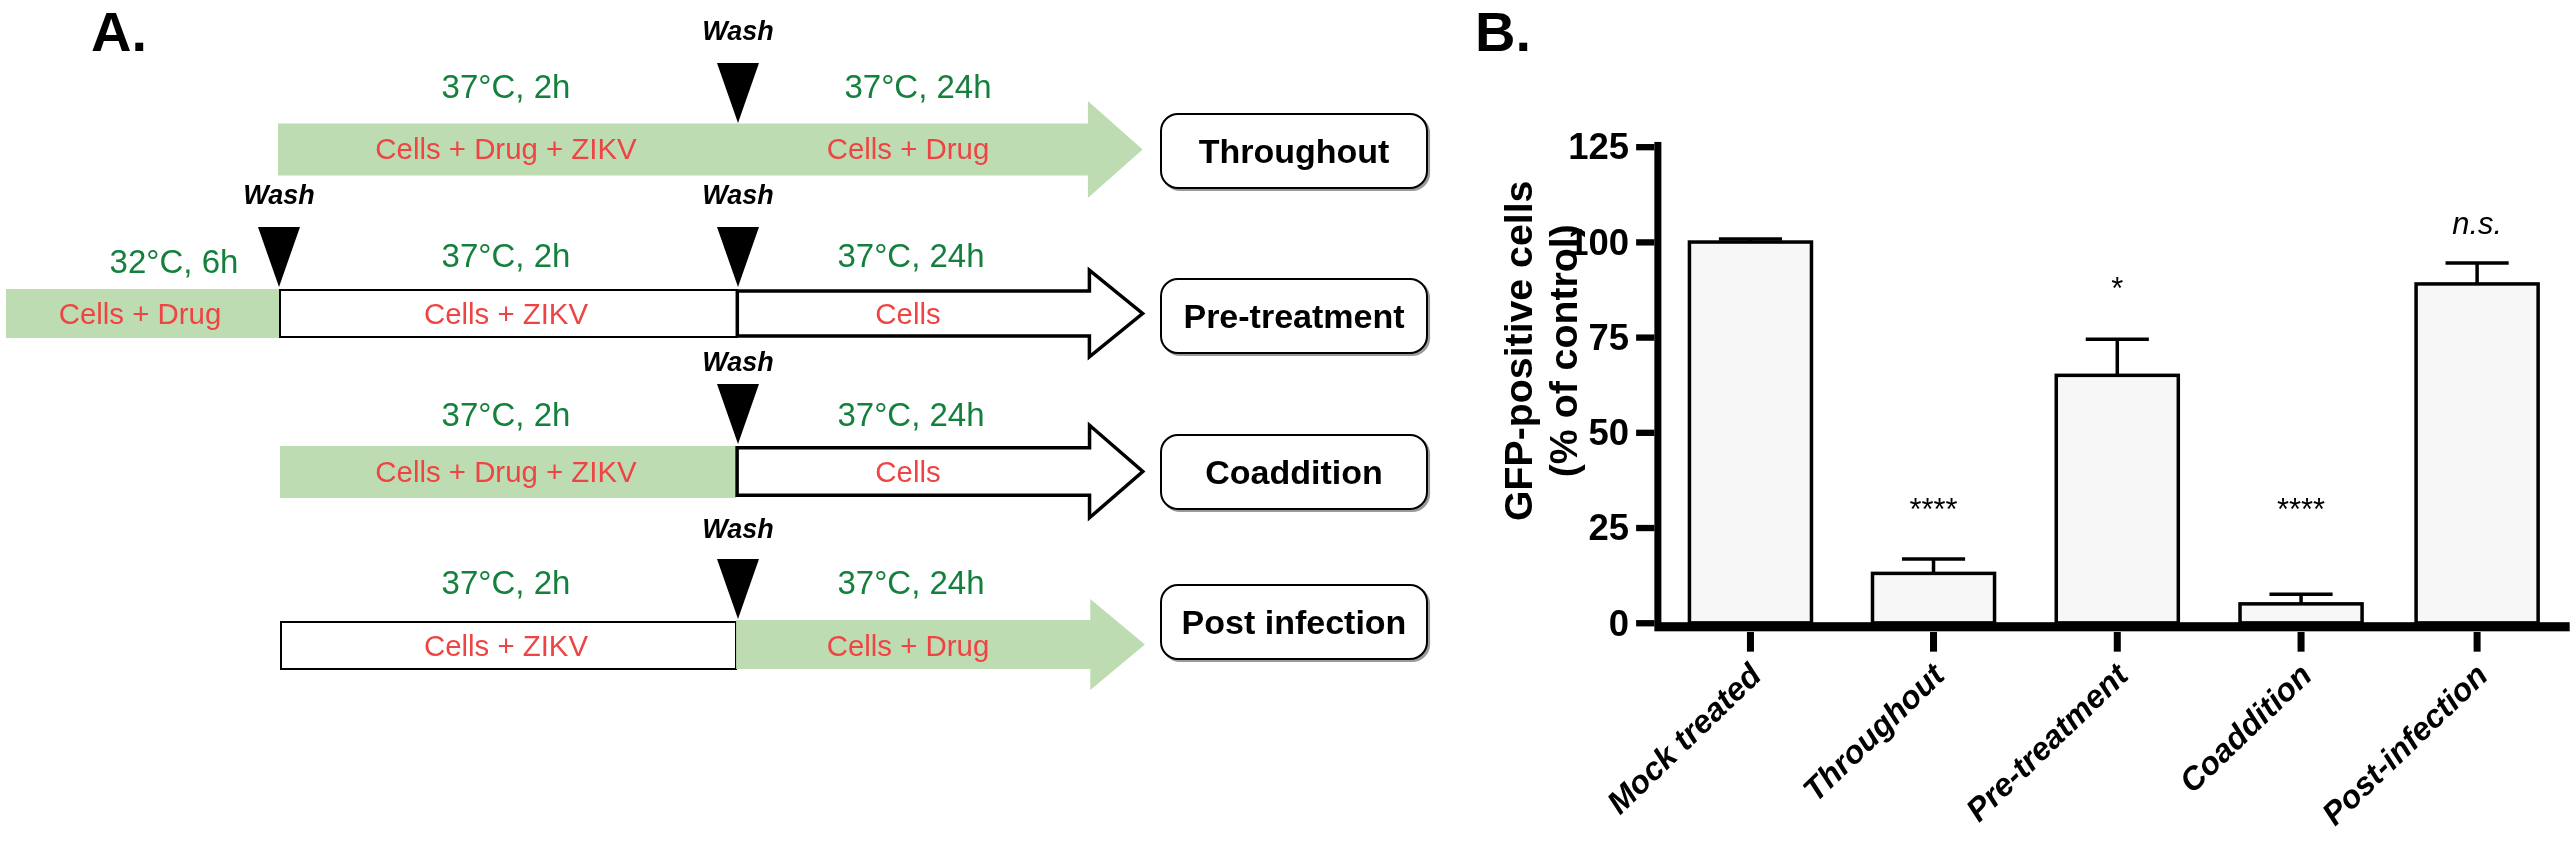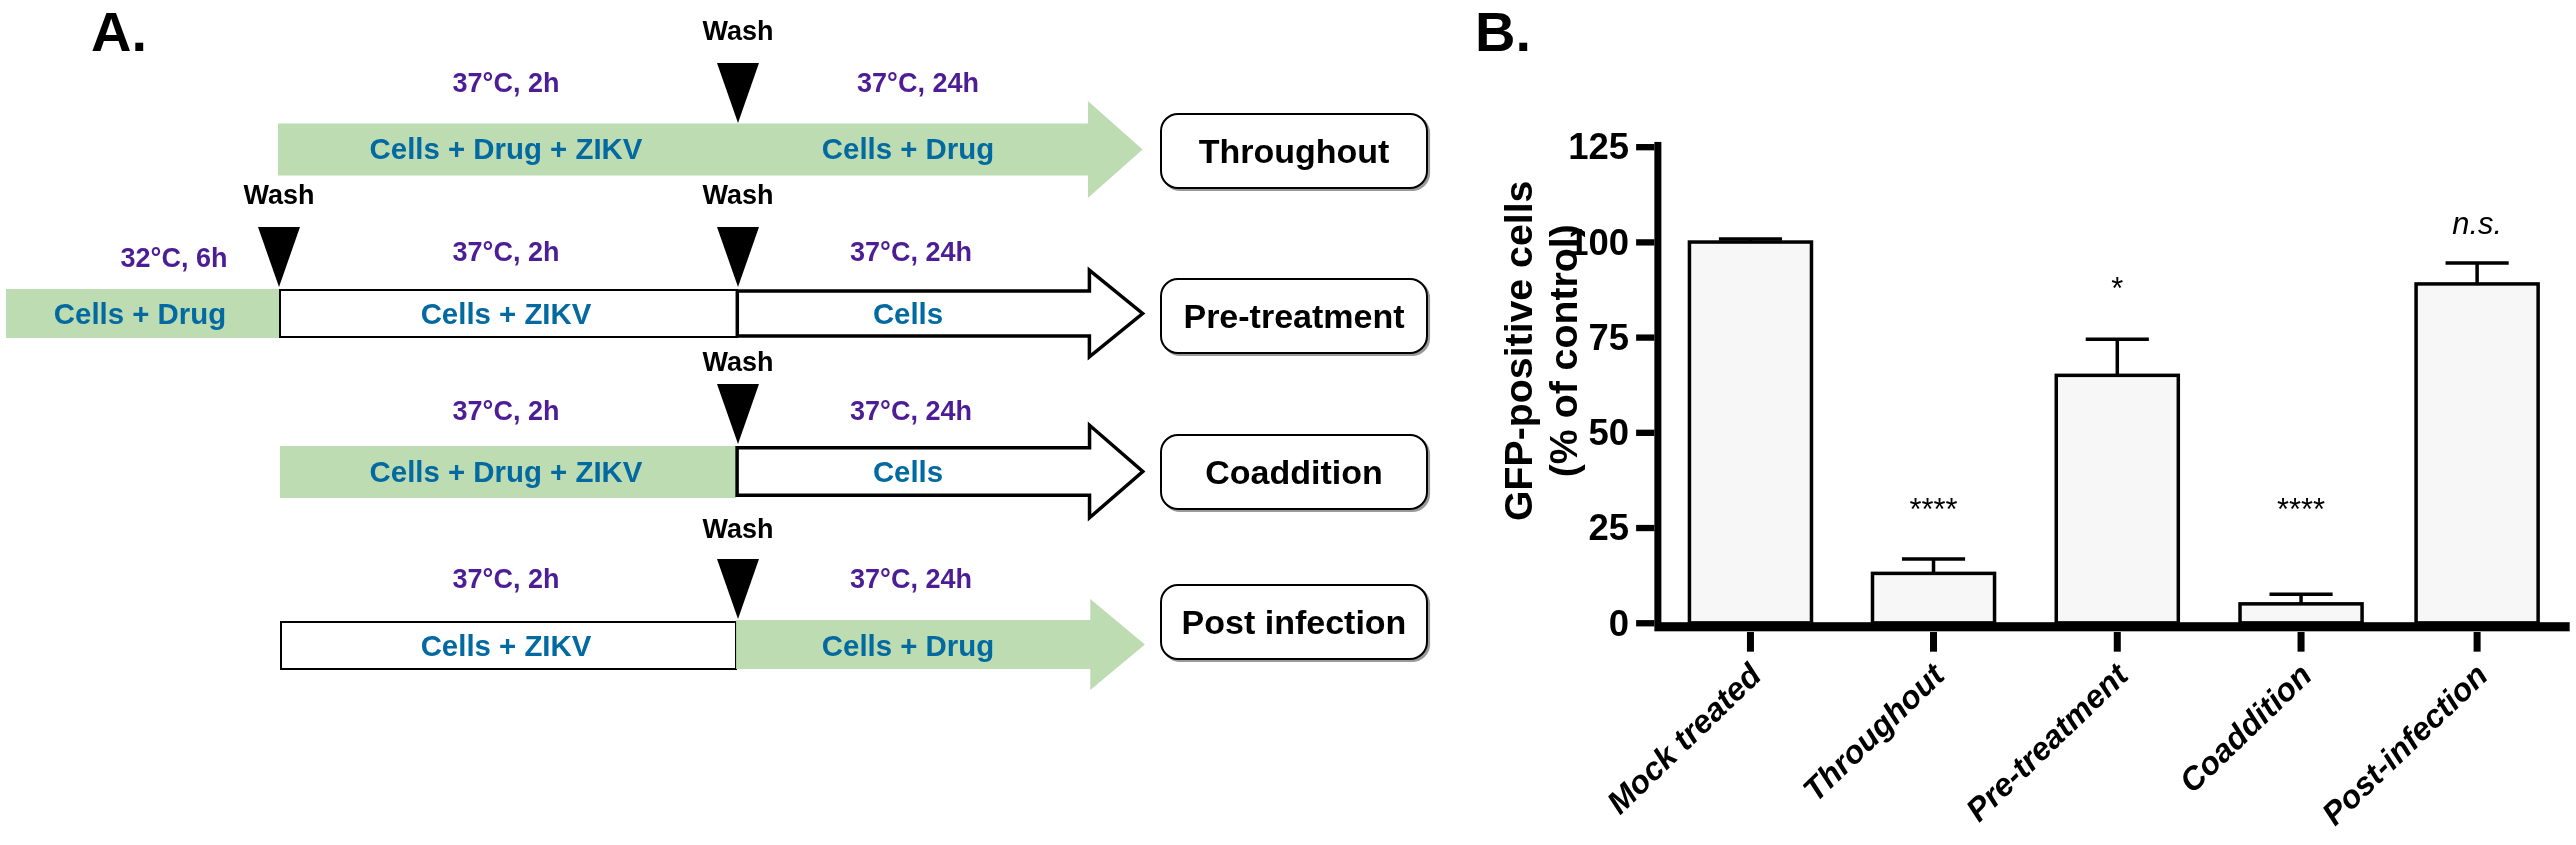--- a/index.html
+++ b/index.html
@@ -6,36 +6,36 @@
   #figure {
     position:relative; width:2576px; height:846px; background:#ffffff;
     font-family:"Liberation Sans", sans-serif; overflow:hidden;
   }
   .panel-letter {
     position:absolute; font-size:56px; font-weight:bold; color:#000;
     line-height:1;
   }
   .temp {
     position:absolute; transform:translateX(-50%);
-    font-size:27px; font-weight:bold; color:#4c1d95; white-space:nowrap; line-height:1.1;
+    font-size:33px; font-weight:normal; color:#15803d; white-space:nowrap; line-height:1.1;
   }
   .wash {
     position:absolute; transform:translateX(-50%);
-    font-size:27px; font-weight:bold; color:#000; white-space:nowrap; line-height:1.1;
+    font-size:27px; font-weight:bold; color:#000; white-space:nowrap; line-height:1.1;font-style:italic;
   }
   .wash-tri {
     position:absolute; transform:translateX(-50%);
     width:0; height:0;
     border-left:21px solid transparent; border-right:21px solid transparent;
     border-top:60px solid #000;
   }
   .seg {
     position:absolute; transform:translateX(-50%);
     display:flex; align-items:center; justify-content:center;
-    font-size:29.4px; font-weight:bold; color:#0369a1; white-space:nowrap;
+    font-size:29.4px; font-weight:normal; color:#ef4444; white-space:nowrap;
   }
   .gbar { position:absolute; background:var(--green, #bedcb2); }
   .wbox {
     position:absolute; background:#ffffff; border:2.8px solid #000; box-sizing:border-box;
   }
   .arrow { position:absolute; overflow:visible; }
   .tag {
     position:absolute; left:1160px; width:268px; height:76px;
     background:#ffffff; border:2.8px solid #000; border-radius:18px; box-sizing:border-box;
     display:flex; align-items:center; justify-content:center;

